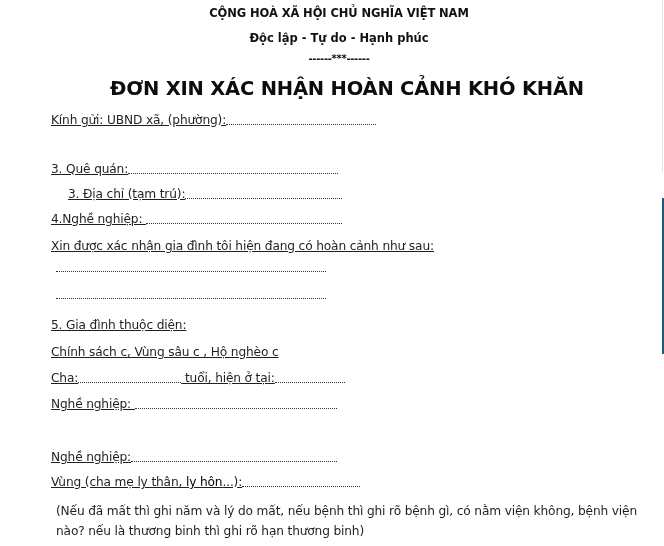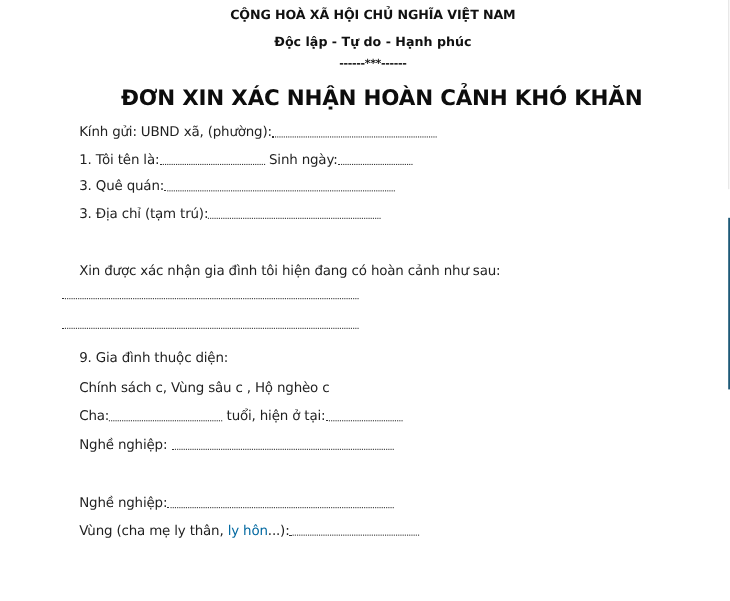--- a/index.html
+++ b/index.html
@@ -40,41 +40,42 @@
       width: 694px;
       text-align: center;
       font-weight: bold;
       font-size: 19.5px;
       letter-spacing: -0.2px;
       color: #0d0d0d;
       white-space: nowrap;
     }
     .line {
       position: absolute;
-      left: 72px;
+      left: 51px;
       font-size: 12.2px;
       white-space: nowrap;
       color: #1f1f1f;
       letter-spacing: -0.15px;
+      text-decoration: underline;
     }
     .dots {
       display: inline-block;
       height: 10px;
       vertical-align: baseline;
       border-bottom: 1.2px dotted #333;
       margin-bottom: -1px;
     }
     .dotline {
       position: absolute;
       left: 56px;
       height: 1px;
       border-bottom: 1.2px dotted #333;
     }
     .link {
-      color: #0369a1;
+      color: #000000;
     }
     .note {
       position: absolute;
       left: 56px;
       top: 501px;
       width: 600px;
       font-size: 12.2px;
       line-height: 20px;
       color: #1f1f1f;
       letter-spacing: -0.15px;
@@ -104,55 +105,55 @@
   <div class="hdr hdr-1">CỘNG HOÀ XÃ HỘI CHỦ NGHĨA VIỆT NAM</div>
   <div class="hdr hdr-2">Độc lập - Tự do - Hạnh phúc</div>
   <div class="hdr hdr-3">------***------</div>
 
   <div class="title">ĐƠN XIN XÁC NHẬN HOÀN CẢNH KHÓ KHĂN</div>
 
   <div class="line" style="top:113px;">
     <span>Kính gửi: UBND xã, (phường):</span><span class="dots" style="width:150px;"></span>
   </div>
 
-  <div class="line" style="top:138px;">
-    <span>1. Tôi tên là:</span><span class="dots" style="width:96px;"></span>
-    <span>Sinh ngày:</span><span class="dots" style="width:68px;"></span>
-  </div>
 
   <div class="line" style="top:162px;">
     <span>3. Quê quán:</span><span class="dots" style="width:210px;"></span>
   </div>
 
-  <div class="line" style="top:187px;">
+  <div class="line" style="top:187px;margin-left:17px;">
     <span>3. Địa chỉ (tạm trú):</span><span class="dots" style="width:157px;"></span>
   </div>
 
+  <div class="line" style="top:212px;">
+    <span>4.Nghề nghiệp: </span><span class="dots" style="width:196px;"></span>
+  </div>
 
   <div class="line" style="top:239px;">Xin được xác nhận gia đình tôi hiện đang có hoàn cảnh như sau:</div>
 
   <div class="dotline" style="top:270px; width:270px;"></div>
   <div class="dotline" style="top:297px; width:270px;"></div>
 
-  <div class="line" style="top:318px;">9. Gia đình thuộc diện:</div>
+  <div class="line" style="top:318px;">5. Gia đình thuộc diện:</div>
   <div class="line" style="top:371px;">
     <span>Cha:</span><span class="dots" style="width:103px;"></span><span> tuổi, hiện ở tại:</span><span class="dots" style="width:70px;"></span>
   </div>
 
   <div class="line" style="top:345px;">Chính sách c, Vùng sâu c ,  Hộ nghèo c</div>
 
   <div class="line" style="top:397px;">
     <span>Nghề nghiệp: </span><span class="dots" style="width:202px;"></span>
   </div>
 
 
   <div class="line" style="top:450px;">
     <span>Nghề nghiệp:</span><span class="dots" style="width:206px;"></span>
   </div>
 
   <div class="line" style="top:475px;">
     <span>Vùng (cha mẹ ly thân, </span><span class="link">ly hôn</span><span>...):</span><span class="dots" style="width:118px;"></span>
   </div>
 
+  <div class="note">(Nếu đã mất thì ghi năm và lý do mất, nếu bệnh thì ghi rõ bệnh gì, có nằm viện không, bệnh viện nào? nếu là thương binh thì ghi rõ hạn thương binh)</div>
 
   <div class="edge-gray"></div>
   <div class="edge-teal"></div>
 </div>
 
 </body></html>

